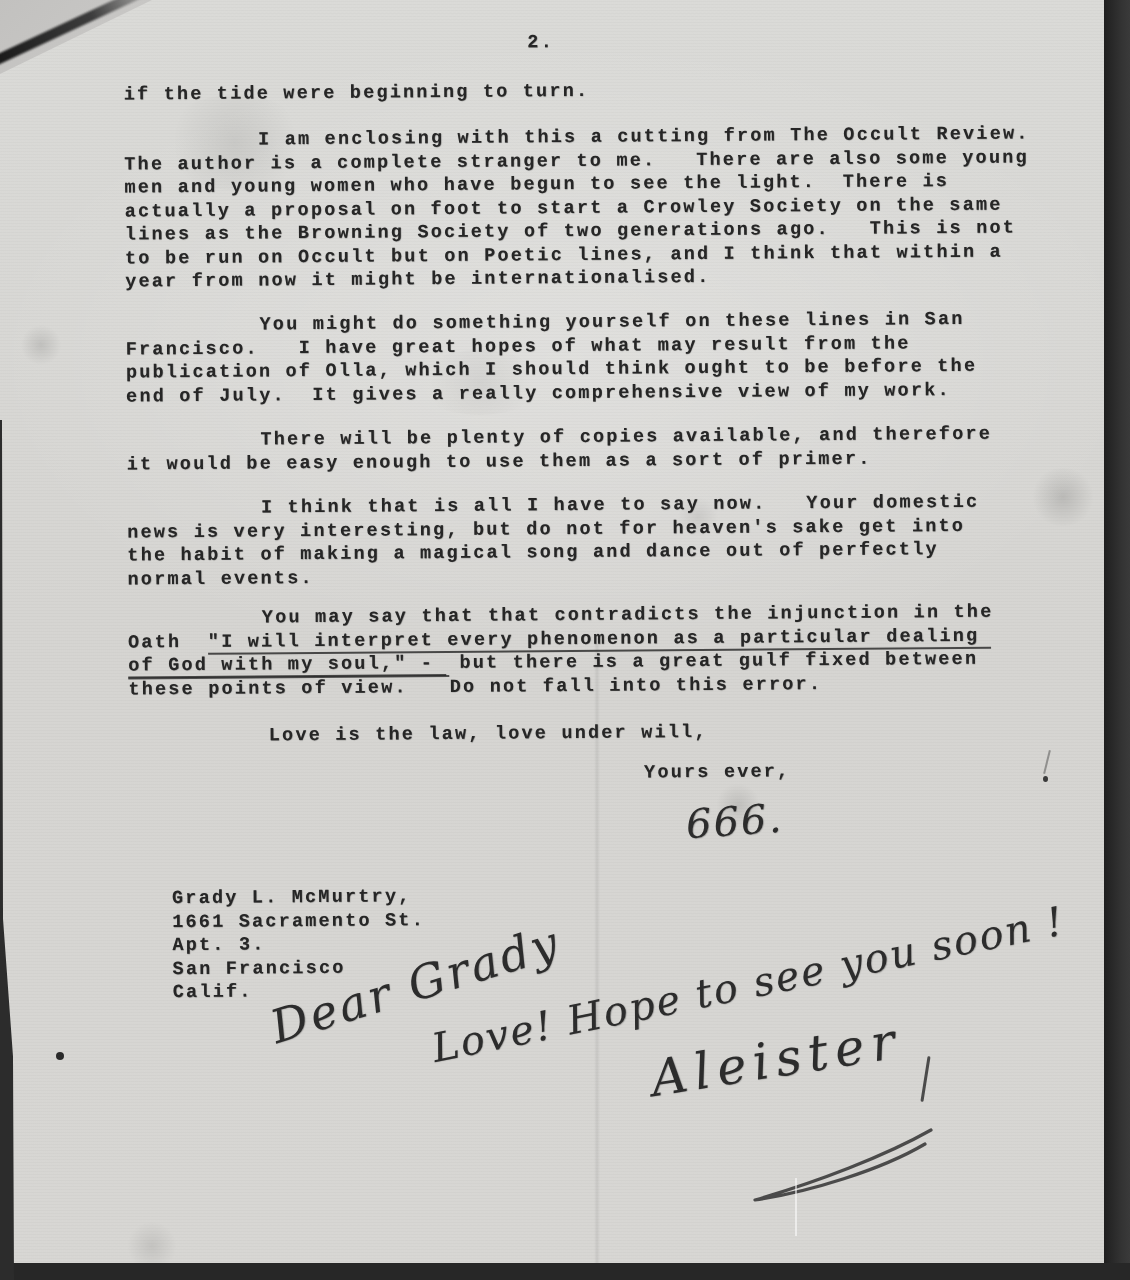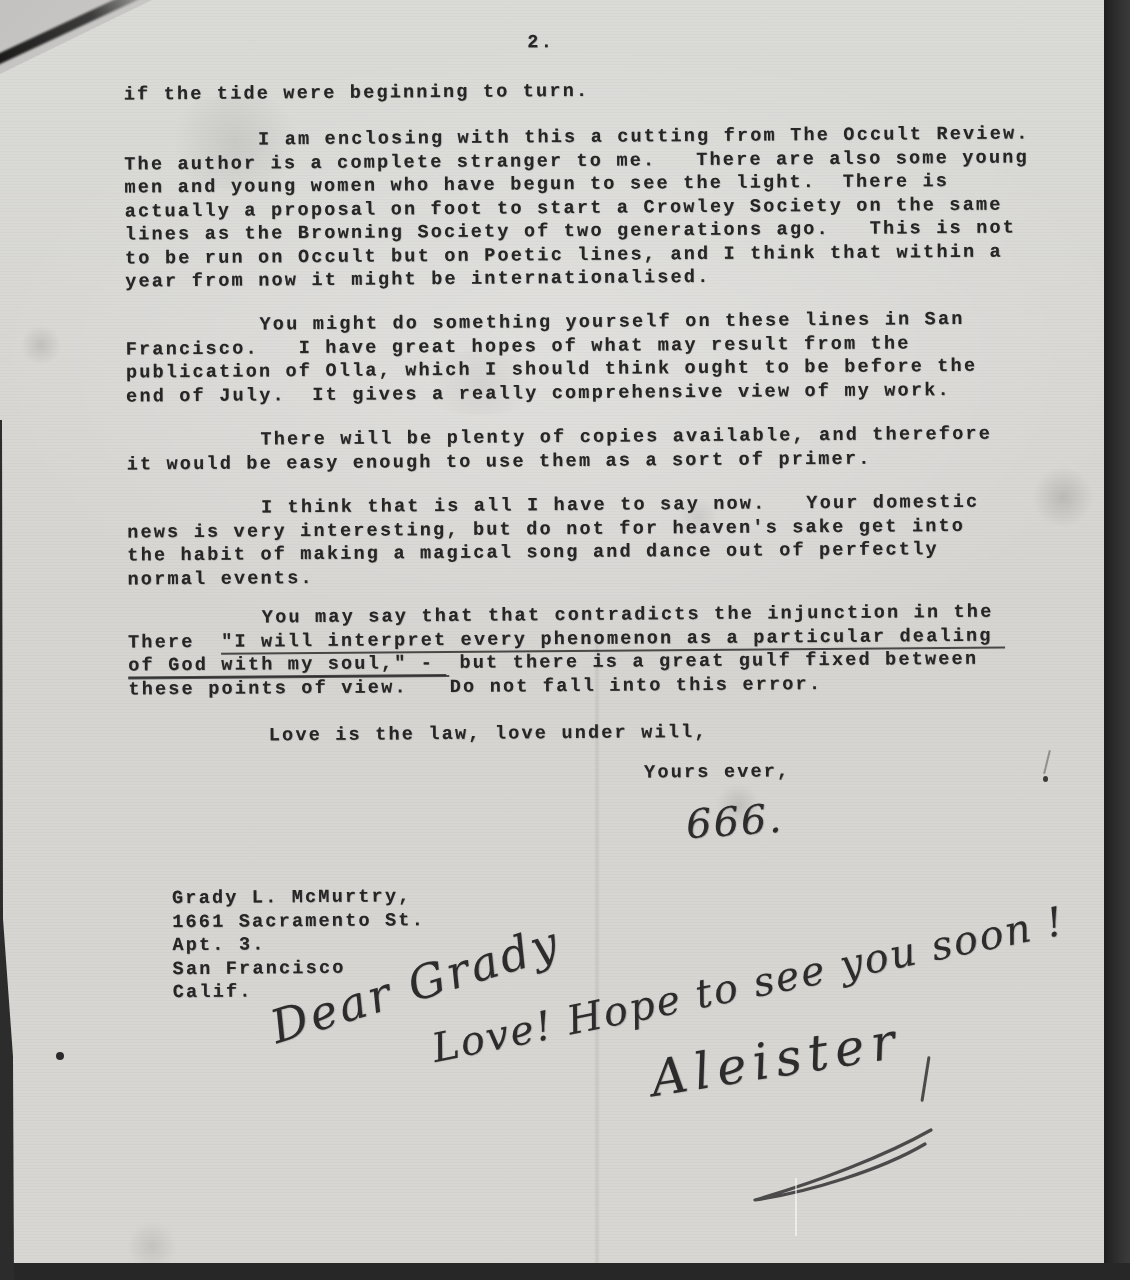--- a/index.html
+++ b/index.html
@@ -141,21 +141,21 @@
 
     <div class="para" style="top:494px">
       <div class="tline indent">I think that is all I have to say now.   Your domestic</div>
       <div class="tline">news is very interesting, but do not for heaven's sake get into</div>
       <div class="tline">the habit of making a magical song and dance out of perfectly</div>
       <div class="tline">normal events.</div>
     </div>
 
     <div class="para" style="top:604px">
       <div class="tline indent">You may say that that contradicts the injunction in the</div>
-      <div class="tline"><span>There  </span><span class="u">"I will interpret every phenomenon as a particular dealing</span></div>
+      <div class="tline"><span>Oath  </span><span class="u">"I will interpret every phenomenon as a particular dealing</span></div>
       <div class="tline"><span class="u">of God with my soul," -</span><span> but there is a great gulf fixed between</span></div>
       <div class="tline"><span class="o">these points of view.</span><span>Do not fall into this error.</span></div>
     </div>
 
     <div class="para" style="top:722px">
       <div class="tline indent" style="padding-left:140px">Love is the law, love under will,</div>
     </div>
 
     <div class="closing-block">
       <div class="tline">Yours ever,</div>

